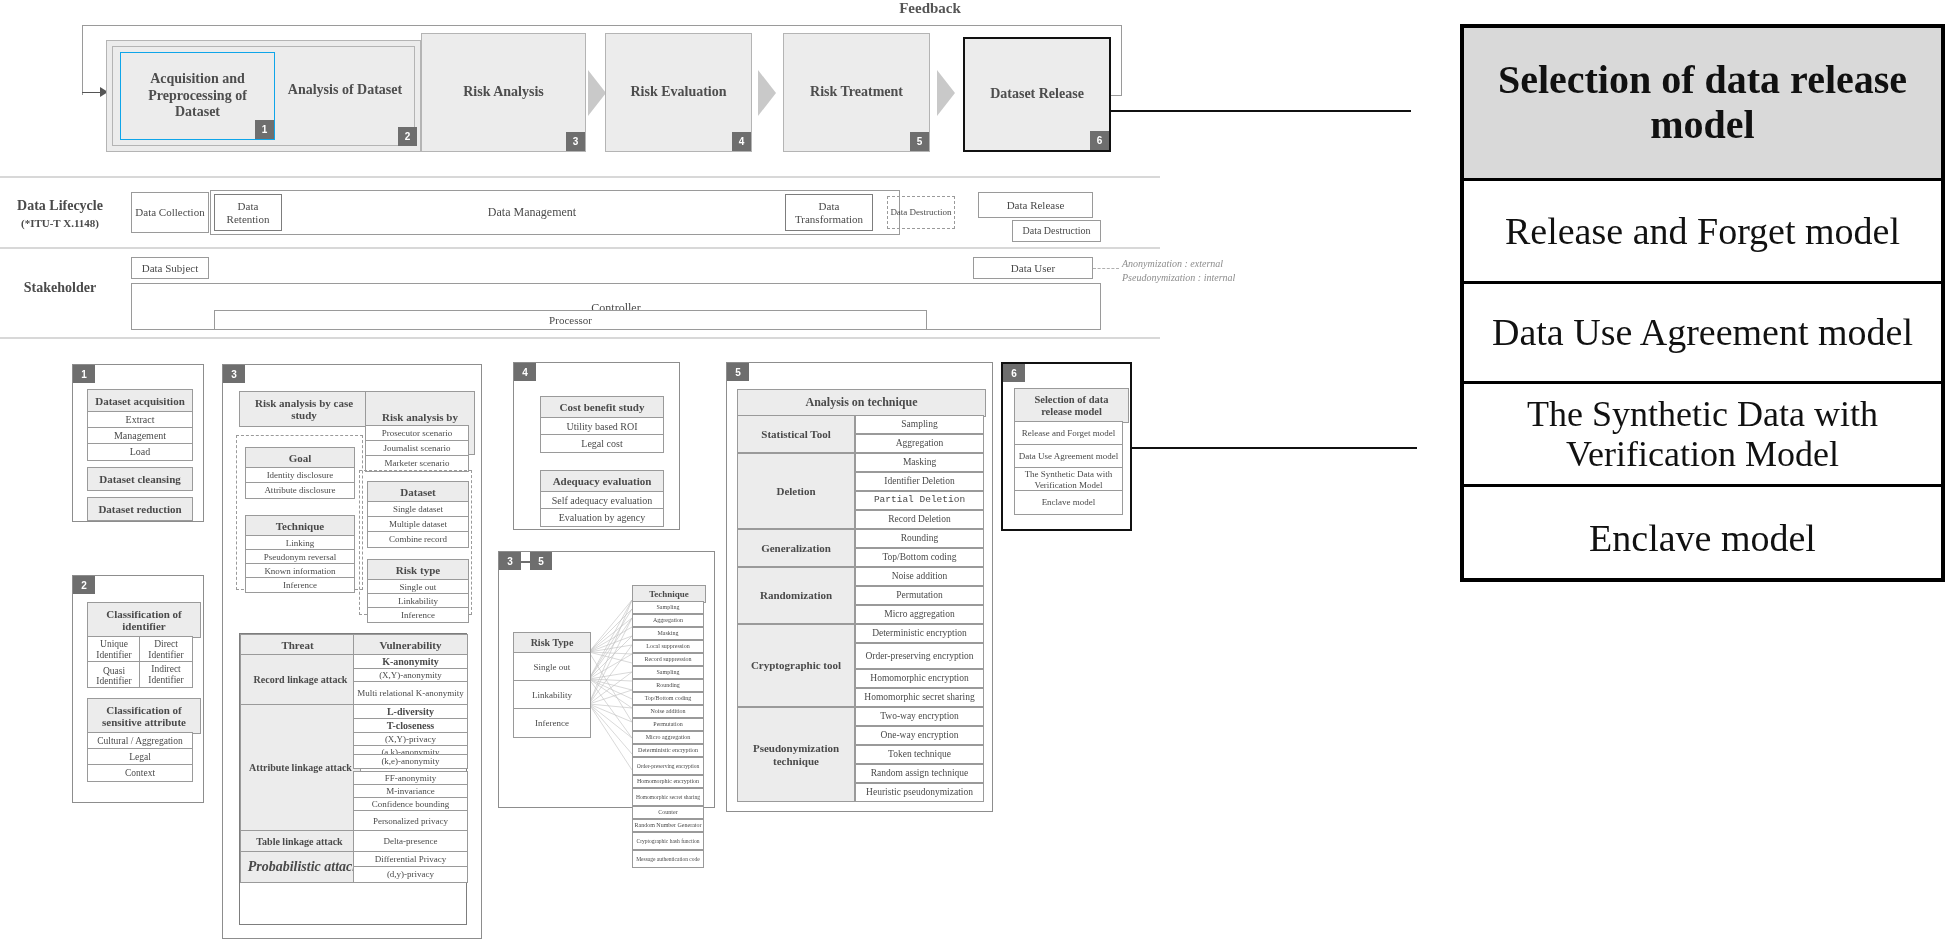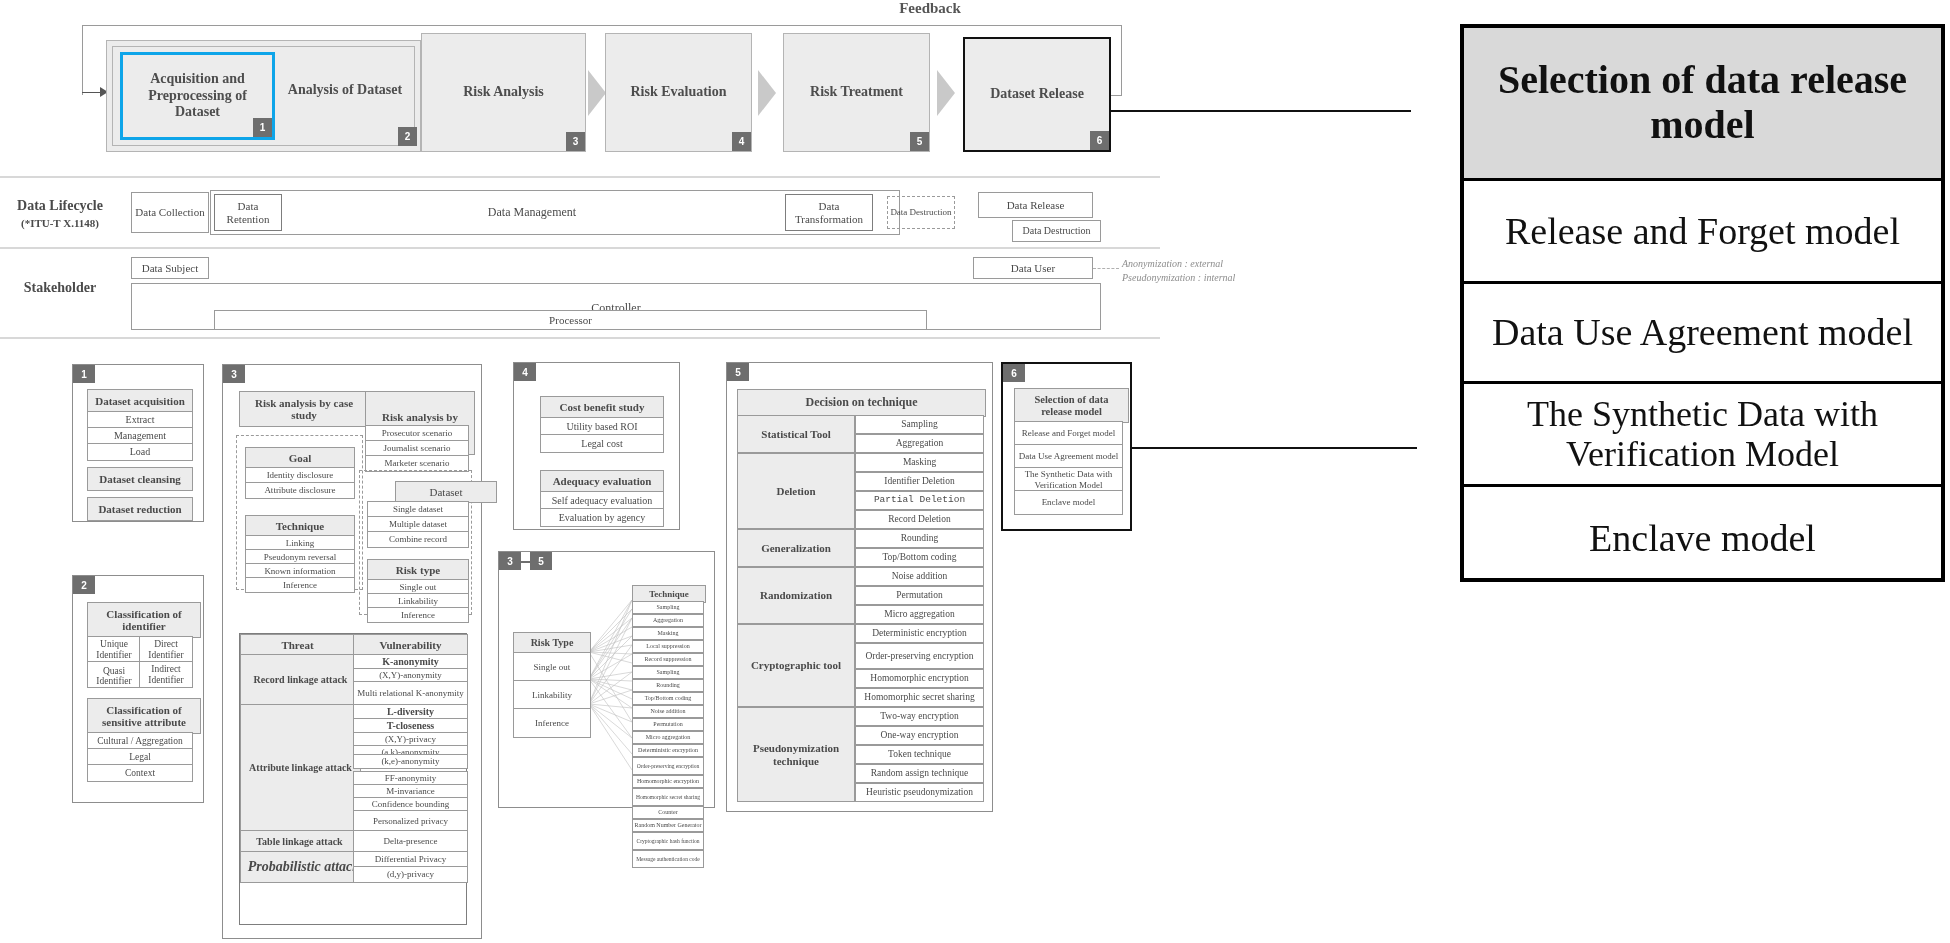--- a/index.html
+++ b/index.html
@@ -3,21 +3,21 @@
 <meta charset="utf-8">
 <style>
   html,body{margin:0;padding:0;background:#fff;}
   body{width:1950px;height:943px;position:relative;font-family:"Liberation Serif",serif;color:#4a4a4a;overflow:hidden;}
   .abs{position:absolute;box-sizing:border-box;}
   
   .gbox{background:#ececec;border:1px solid #9a9a9a;display:flex;align-items:center;justify-content:center;text-align:center;line-height:1.12;}
   .wbox{background:#ffffff;border:1px solid #9a9a9a;display:flex;align-items:center;justify-content:center;text-align:center;line-height:1.12;}
   .panel{background:#fff;border:1px solid #8d8d8d;}
   .badge{background:#6e6e6e;color:#fff;font-weight:bold;display:flex;align-items:center;justify-content:center;font-family:"Liberation Sans",sans-serif;}
-  .stage{background:#ececec;border:3px solid #0ea5e9;display:flex;align-items:center;justify-content:center;text-align:center;font-weight:bold;color:#4d4d4d;line-height:1.2;}
+  .stage{background:#ececec;border:1px solid #0ea5e9;display:flex;align-items:center;justify-content:center;text-align:center;font-weight:bold;color:#4d4d4d;line-height:1.2;}
   .stagenum{position:absolute;right:0;bottom:0;width:19px;height:19px;background:#6e6e6e;color:#fff;font-size:10px;font-weight:bold;display:flex;align-items:center;justify-content:center;font-family:"Liberation Sans",sans-serif;}
   .chev{width:0;height:0;border-top:23px solid transparent;border-bottom:23px solid transparent;border-left:18px solid #c9c9c9;}
   .hr{background:#d8d8d8;height:2px;}
   .lbl{font-weight:bold;color:#4a4a4a;text-align:center;}
   .dashed{border:1px dashed #9a9a9a;background:transparent;}
   .note{font-style:italic;color:#8d8d8d;line-height:1.35;}
   .bigpanel{border:4px solid #000;background:#fff;}
   .bigcell{border-top:3px solid #000;display:flex;align-items:center;justify-content:center;text-align:center;color:#111;line-height:1.12;}
   .bighead{background:#d9d9d9;display:flex;align-items:center;justify-content:center;text-align:center;font-weight:bold;color:#111;line-height:1.12;}
   .tline{background:#111;}
@@ -230,21 +230,21 @@
   <div class="wbox" style="position:absolute;left:22px;top:184px;width:108px;height:14px;font-size:9px;">
     <span>Pseudonym reversal</span>
   </div>
   <div class="wbox" style="position:absolute;left:22px;top:198px;width:108px;height:14px;font-size:9px;">
     <span>Known information</span>
   </div>
   <div class="wbox" style="position:absolute;left:22px;top:212px;width:108px;height:14px;font-size:9px;">
     <span>Inference</span>
   </div>
 
-  <div class="gbox" style="position:absolute;left:144px;top:116px;width:100px;height:20px;font-size:11px;font-weight:normal;margin-left:28px;">
+  <div class="gbox" style="position:absolute;left:144px;top:116px;width:100px;height:20px;font-size:11px;font-weight:bold;">
     <span>Dataset</span>
   </div>
   <div class="wbox" style="position:absolute;left:144px;top:136px;width:100px;height:15px;font-size:9px;">
     <span>Single dataset</span>
   </div>
   <div class="wbox" style="position:absolute;left:144px;top:151px;width:100px;height:15px;font-size:9px;">
     <span>Multiple dataset</span>
   </div>
   <div class="wbox" style="position:absolute;left:144px;top:166px;width:100px;height:15px;font-size:9px;">
     <span>Combine record</span>
@@ -431,21 +431,21 @@
       <div class="wbox" style="height: 11px; font-size: 6px;">Counter</div>
       <div class="wbox" style="height: 11px; font-size: 6px;">Random Number Generator</div>
       <div class="wbox" style="height: 16px; font-size: 5.5px;">Cryptographic hash function</div>
       <div class="wbox" style="height: 16px; font-size: 5.5px;">Message authentication code</div>
     </div>
 </div>
 
 <div class="abs panel" style="left:726px;top:362px;width:267px;height:450px;">
   <div class="badge" style="position:absolute;left:0;top:0;width:22px;height:18px;font-size:10px;">5</div>
   <div class="gbox" style="position:absolute;left:10px;top:26px;width:247px;height:26px;font-size:12px;font-weight:bold;">
-    <span>Decision on technique</span>
+    <span>Analysis on technique</span>
   </div>
   <div id="panel5-table" style="position:absolute;left:10px;top:52px;width:247px;">
       <div style="display: flex; align-items: stretch;">
         <div class="gbox" style="width: 110px; flex: 0 0 auto; font-size: 11px; font-weight: bold; padding: 0px 3px;">Statistical Tool</div>
         <div style="flex: 1 1 0%; display: flex; flex-direction: column;">
           <div class="wbox" style="height: 17px; font-size: 9.5px;">Sampling</div>
           <div class="wbox" style="height: 17px; font-size: 9.5px;">Aggregation</div>
         </div>
       </div>
       <div style="display: flex; align-items: stretch;">

